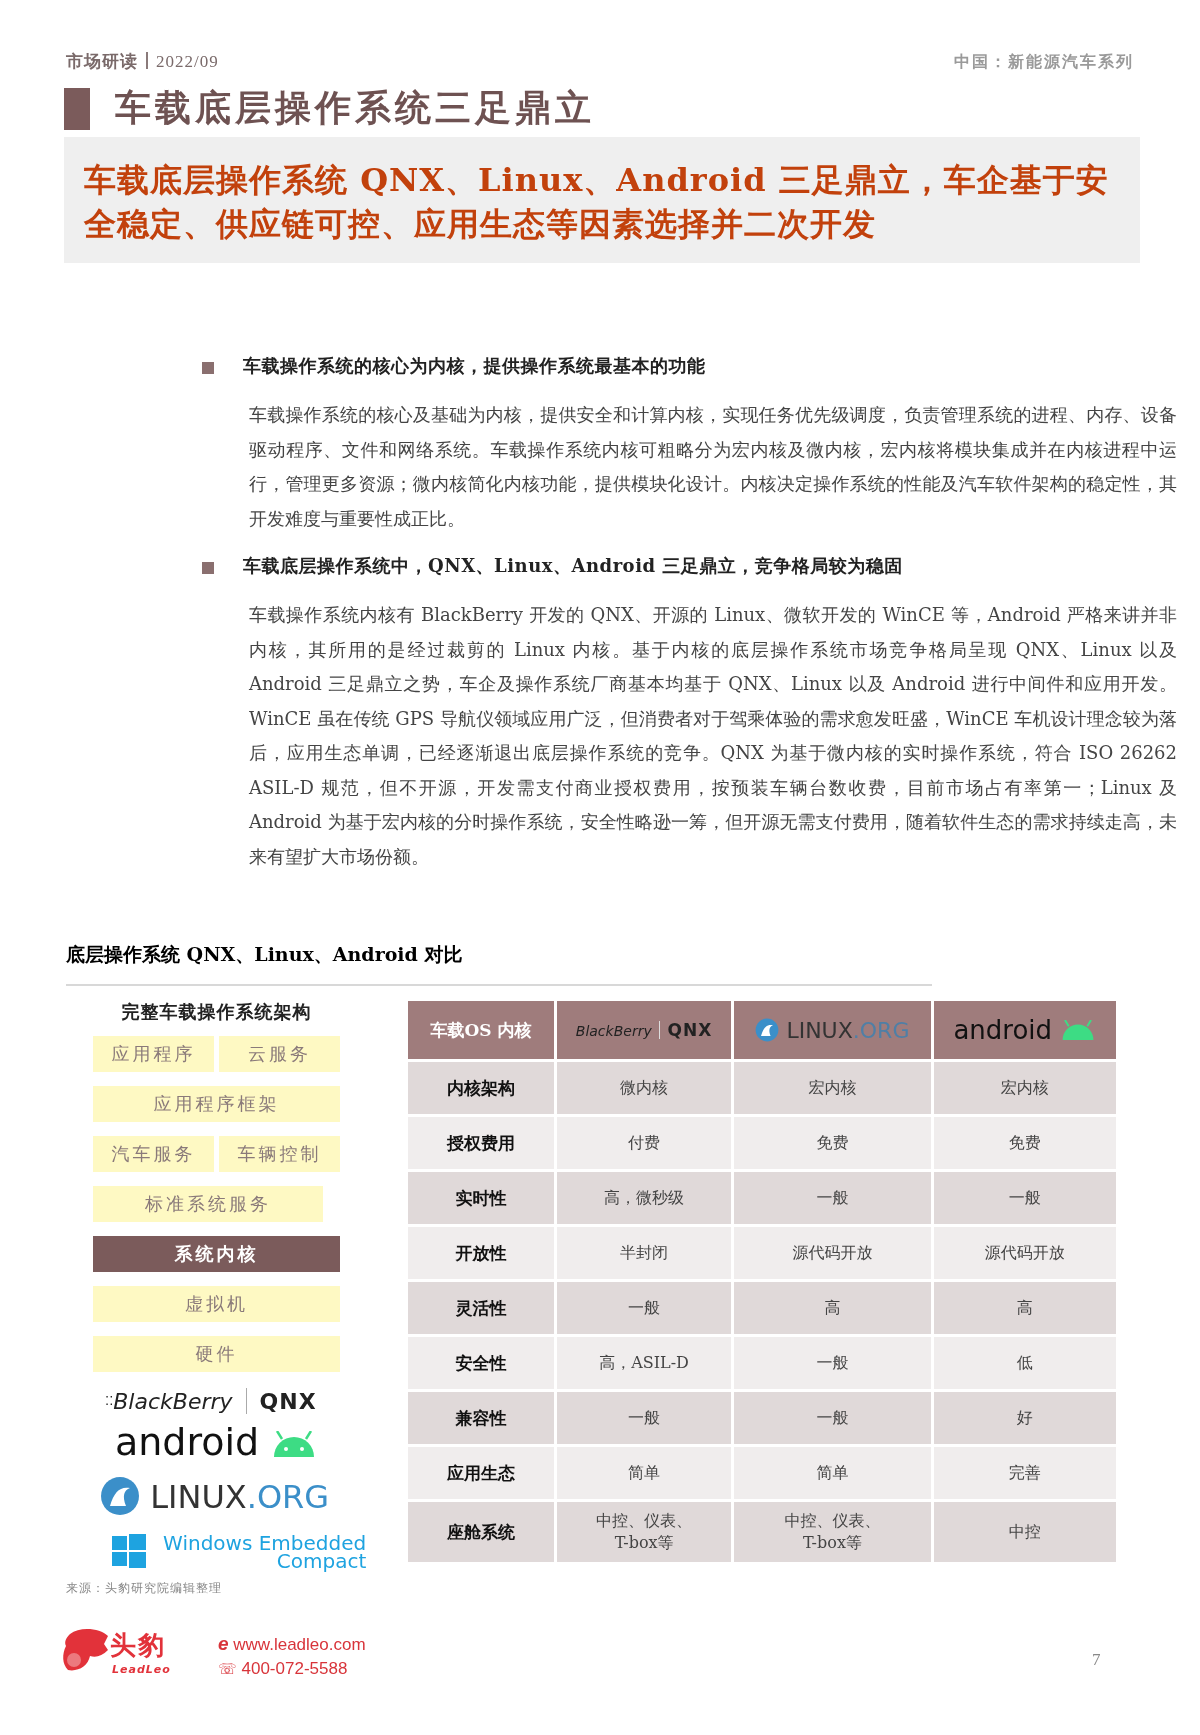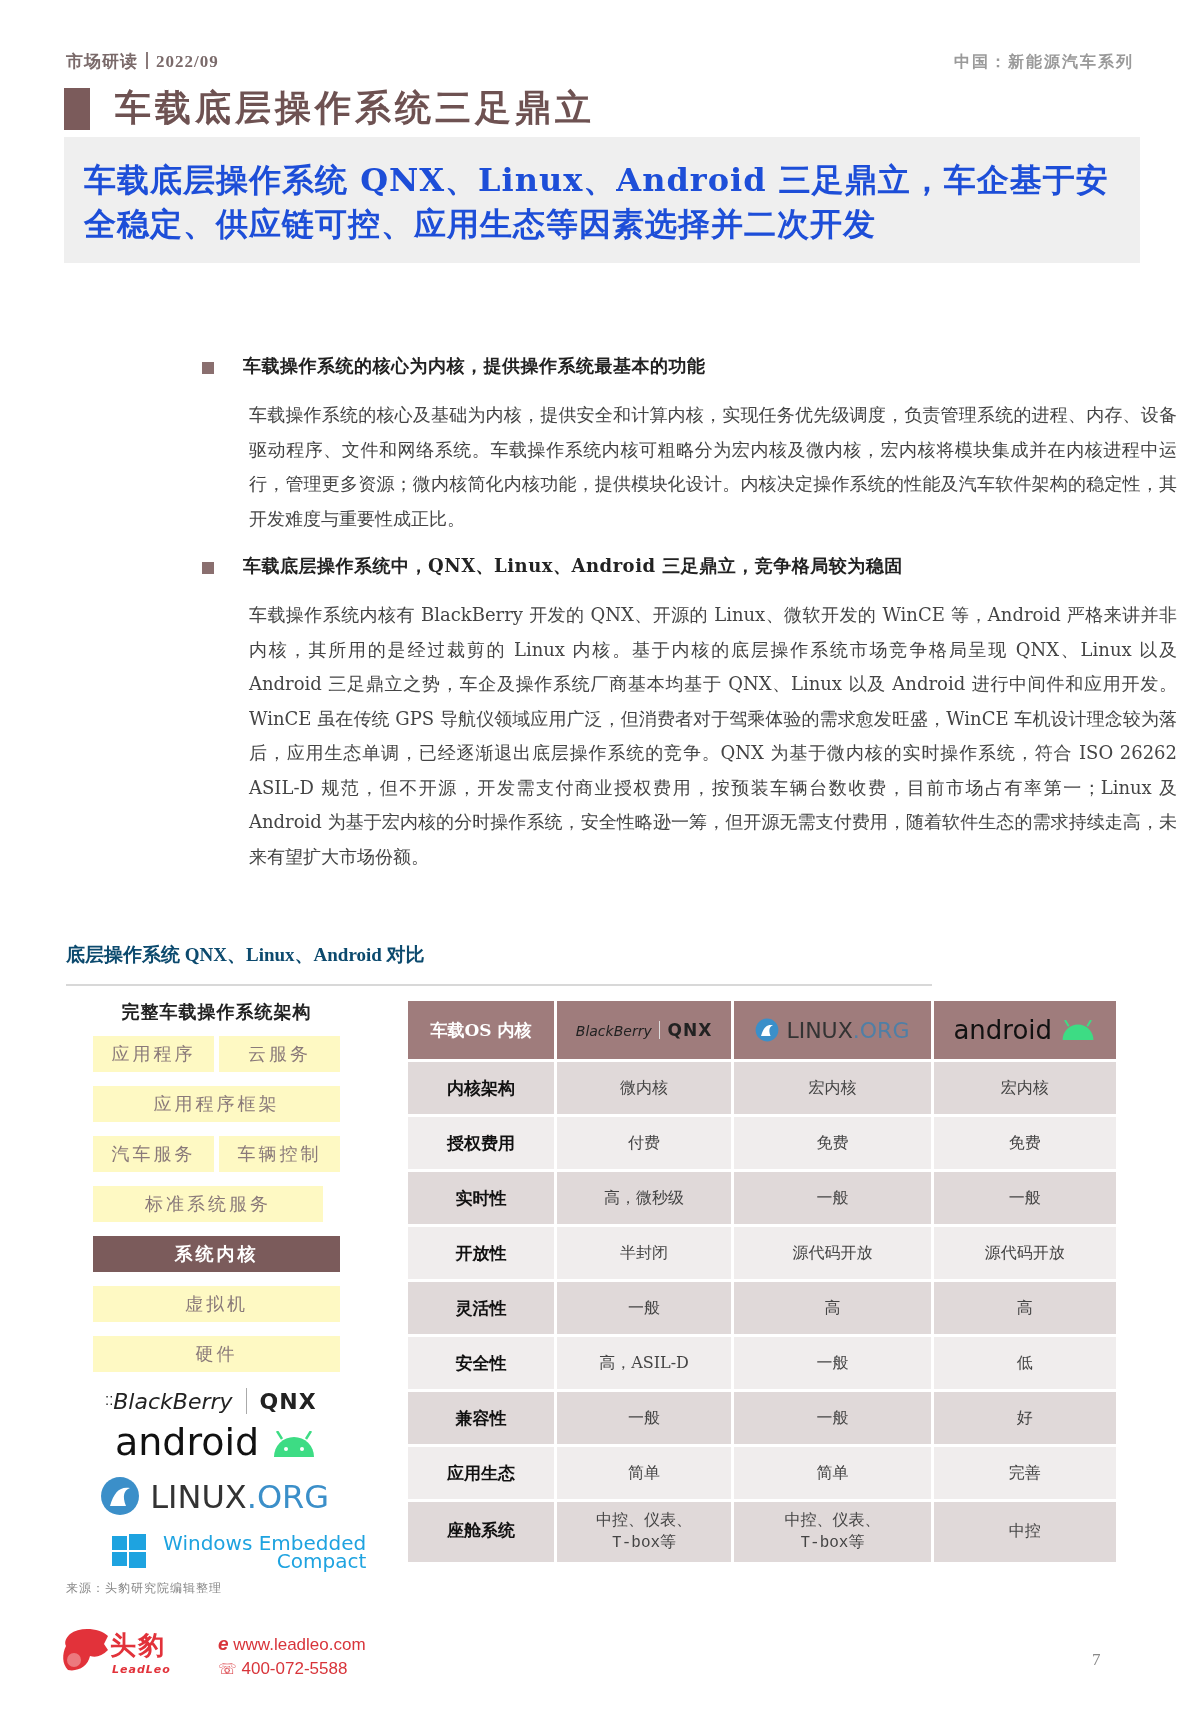--- a/index.html
+++ b/index.html
@@ -3,49 +3,49 @@
 <meta charset="utf-8">
 <style>
   html, body { margin:0; padding:0; background:#ffffff; }
   body { width:1200px; height:1735px; position:relative; overflow:hidden;
          font-family: "DejaVu Serif", "Liberation Serif", serif; color:#333; }
   .abs { position:absolute; }
 
   
   .hdr-left { left:66px; top:50px; font-size:17px; font-weight:bold; color:#7a6a6a; letter-spacing:1px; }
   .hdr-left .sep { display:inline-block; width:2px; height:17px; background:#8a7a7a; margin:0 8px; vertical-align:-2px; }
-  .hdr-left .date { font-family:"Liberation Serif", serif; font-weight:bold; }
+  .hdr-left .date { font-family:"Liberation Serif", serif; font-weight:normal; }
   .hdr-right { right:66px; top:52px; font-size:16px; font-weight:bold; color:#9a9a9a; letter-spacing:2px; }
 
   
   .title-bar { left:64px; top:88px; width:26px; height:42px; background:#7b5b5b; }
   .title-text { left:115px; top:84px; font-size:36px; font-weight:bold; color:#6e5252; letter-spacing:4px; }
 
   .sub-box { left:64px; top:137px; width:1076px; height:126px; background:#efefef; }
-  .sub-text { left:84px; top:158px; width:1040px; font-size:32px; font-weight:bold; color:#1d4ed8; line-height:44px; letter-spacing:1px; }
+  .sub-text { left:84px; top:158px; width:1040px; font-size:32px; font-weight:bold; color:#c2410c; line-height:44px; letter-spacing:1px; }
 
   
   .bullet { width:12px; height:12px; background:#8a6f6f; }
   .sec-h { font-size:18px; font-weight:bold; color:#222; letter-spacing:0.5px; }
   .para { font-size:18px; color:#444; line-height:34.5px; text-align:justify; width:928px;margin-left:47px; }
 
   
-  .fig-title { left:66px; top:942px; font-size:19px; font-weight:bold; color:#0c4a6e;font-family:Liberation Serif, serif; }
+  .fig-title { left:66px; top:942px; font-size:19px; font-weight:bold; color:#000000; }
   .fig-rule { left:66px; top:984px; width:866px; height:2px; background:#d8d8d8; }
 
   .arch-title { left:93px; top:1000px; width:247px; text-align:center; font-size:18px; font-weight:bold; color:#222; letter-spacing:1px; }
   .arch-box { background:#fef9c3; color:#8a7a7a; font-size:18px; text-align:center; height:36px; line-height:36px; letter-spacing:3px; }
   .arch-box.active { background:#7b5b5b; color:#fff; font-weight:bold; }
 
   
   .cmp-table { left:405px; top:998px; width:714px; border-collapse:separate; border-spacing:3px; }
   .cmp-table td { text-align:center; font-size:16px; color:#444; padding:0; }
   .cmp-table tr.head td { background:#9f7c7c; height:58px; }
   .cmp-table tr.head td.k { color:#fff; font-weight:bold; font-size:17px; }
-  .cmp-table tr.odd td { background:#e0d9d9; height:52px;font-family:Liberation Mono, monospace; }
+  .cmp-table tr.odd td { background:#e0d9d9; height:52px; }
   .cmp-table tr.even td { background:#f0eded; height:52px; }
   .cmp-table tr.tall td { height:60px; line-height:22px; }
   .cmp-table td.rowh { font-weight:bold; color:#111; font-size:17px; width:146px; }
 
   
   .logo-sans { font-family:"DejaVu Sans", "Liberation Sans", sans-serif; }
   .bb { font-style:italic; color:#222; }
   .qnx { font-weight:bold; color:#222; letter-spacing:1px; }
   .android-word { color:#111; }
   .linux-word { color:#333; }

